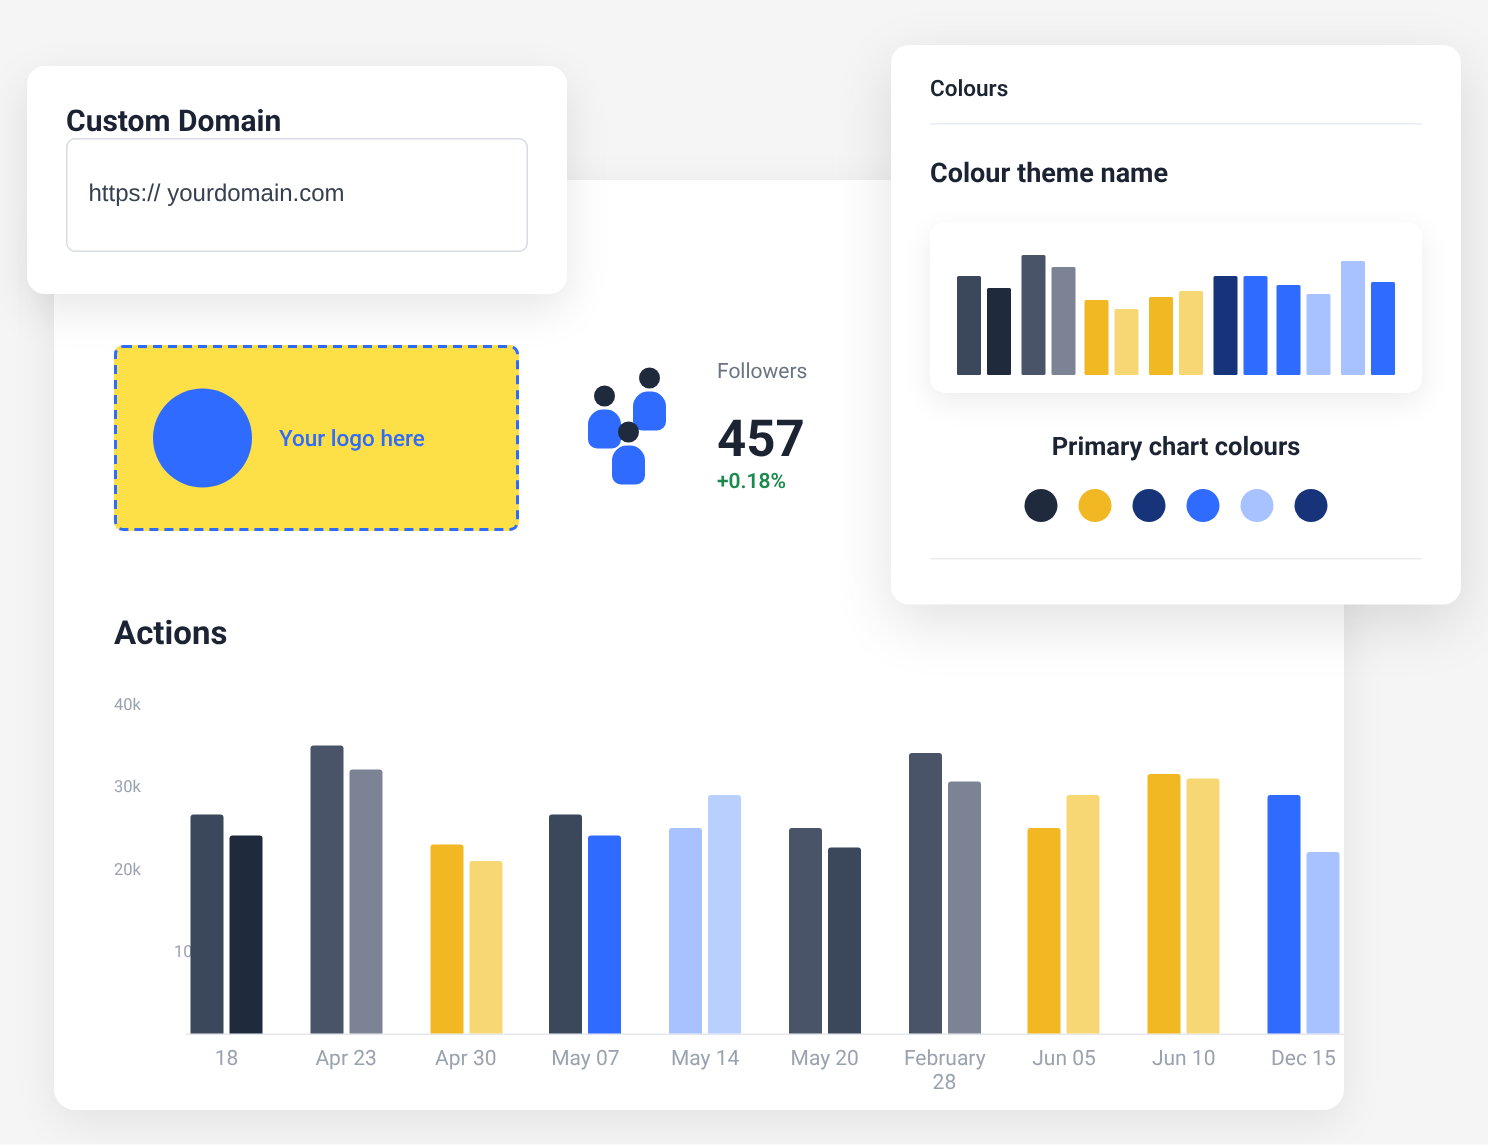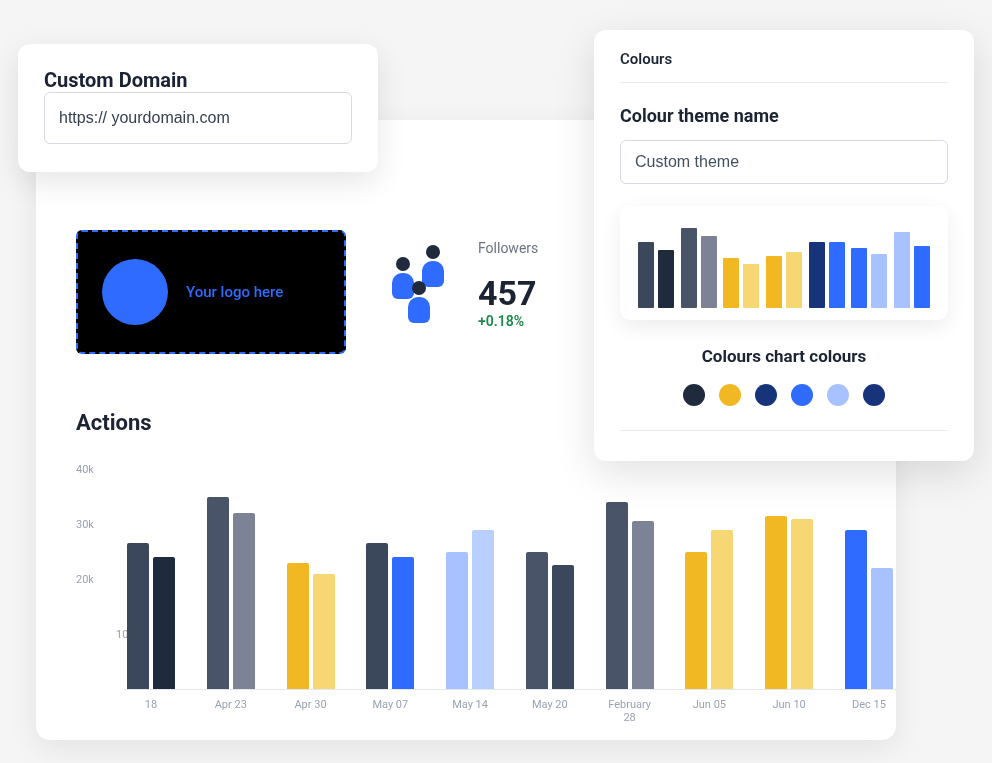--- a/index.html
+++ b/index.html
@@ -35,31 +35,31 @@
   }
   .domain-card h2 {
     font-size: 20px;
     font-weight: 700;
     color: #1a2233;
   }
   .domain-input {
     width: 100%;
     border: 1px solid #d7dbe3;
     border-radius: 6px;
-    padding: 16px 14px;
+    padding: 28px 14px;
     font-size: 16px;
     color: #36404f;
   }
   .logo-drop {
     position: absolute;
     left: 40px;
     top: 110px;
     width: 270px;
     height: 124px;
-    background: #000000;
+    background: #fde047;
     border: 2.5px dashed #2f6bff;
     border-radius: 6px;
     display: flex;
     align-items: center;
     gap: 18px;
     padding-left: 24px;
   }
   .logo-circle {
     width: 66px;
     height: 66px;
@@ -96,21 +96,21 @@
   }
   .chart {
     position:absolute; left:40px; top:350px; width:820px; height:260px;
   }
   .y-ticks { position:absolute; left:0; top:0; height:220px; width:40px; }
   .y-tick { position:absolute; left:0; font-size:11px; color:#9aa2b0; }
   .bars-area { position:absolute; left:48px; top:0; right:0; height:220px; display:flex; justify-content:space-between; align-items:flex-end; border-bottom:1px solid #e4e7ee; }
   .bar-group { display:flex; align-items:flex-end; gap:4px; width:54px; justify-content:center; }
   .bar { width:22px; border-radius:2px 2px 0 0; }
   .x-labels { position:absolute; left:48px; top:228px; right:0; display:flex; justify-content:space-between; }
-  .x-label { width:54px; text-align:center; font-size:11px; color:#9aa2b0; }
+  .x-label { width:54px; text-align:center; font-size:14px; color:#9aa2b0; }
 
   .colours-card {
     position:absolute; right:18px; top:30px; width:380px;
     background:#fff; border-radius:12px; box-shadow:0 12px 40px rgba(0,0,0,0.12);
     padding:20px 26px 30px 26px; z-index:30;
   }
   .colours-card .panel-title { font-size:15px; color:#1c2433; font-weight:600; padding-bottom:14px; border-bottom:1px solid #e8ebf0; }
   .colours-card .section-label { font-size:18px; font-weight:700; color:#1c2433; margin-top:22px; margin-bottom:14px; }
   .theme-input { width:100%; border:1px solid #d7dbe3; border-radius:6px; padding:12px 14px; font-size:16px; color:#45505f; }
   .preview-card { margin-top:22px; background:#fff; border-radius:10px; box-shadow:0 6px 20px rgba(0,0,0,0.08); padding:16px 18px 12px 18px; }
@@ -221,21 +221,20 @@
 </div>
 
 <div class="domain-card">
   <h2>Custom Domain</h2>
   <input class="domain-input" value="https:// yourdomain.com" style="">
 </div>
 
 <div class="colours-card">
   <div class="panel-title">Colours</div>
   <div class="section-label">Colour theme name</div>
-  <input class="theme-input" value="Custom theme" style="">
   <div class="preview-card">
     <div class="preview-row" id="preview-row">
         <div class="pg">
           <div class="pb" style="background: rgb(59, 71, 90); height: 66px;"></div>
           <div class="pb" style="background: rgb(31, 42, 61); height: 58px;"></div>
         </div>
         <div class="pg">
           <div class="pb" style="background: rgb(74, 84, 104); height: 80px;"></div>
           <div class="pb" style="background: rgb(124, 131, 148); height: 72px;"></div>
         </div>
@@ -254,21 +253,21 @@
         <div class="pg">
           <div class="pb" style="background: rgb(47, 107, 255); height: 60px;"></div>
           <div class="pb" style="background: rgb(168, 194, 255); height: 54px;"></div>
         </div>
         <div class="pg">
           <div class="pb" style="background: rgb(168, 194, 255); height: 76px;"></div>
           <div class="pb" style="background: rgb(47, 107, 255); height: 62px;"></div>
         </div>
       </div>
   </div>
-  <div class="primary-title">Colours chart colours</div>
+  <div class="primary-title">Primary chart colours</div>
   <div class="swatches" id="swatches">
       <div class="swatch" style="background: rgb(31, 42, 61);"></div>
       <div class="swatch" style="background: rgb(242, 184, 36);"></div>
       <div class="swatch" style="background: rgb(23, 51, 122);"></div>
       <div class="swatch" style="background: rgb(47, 107, 255);"></div>
       <div class="swatch" style="background: rgb(168, 194, 255);"></div>
       <div class="swatch" style="background: rgb(23, 51, 122);"></div>
     </div>
 </div>
 

